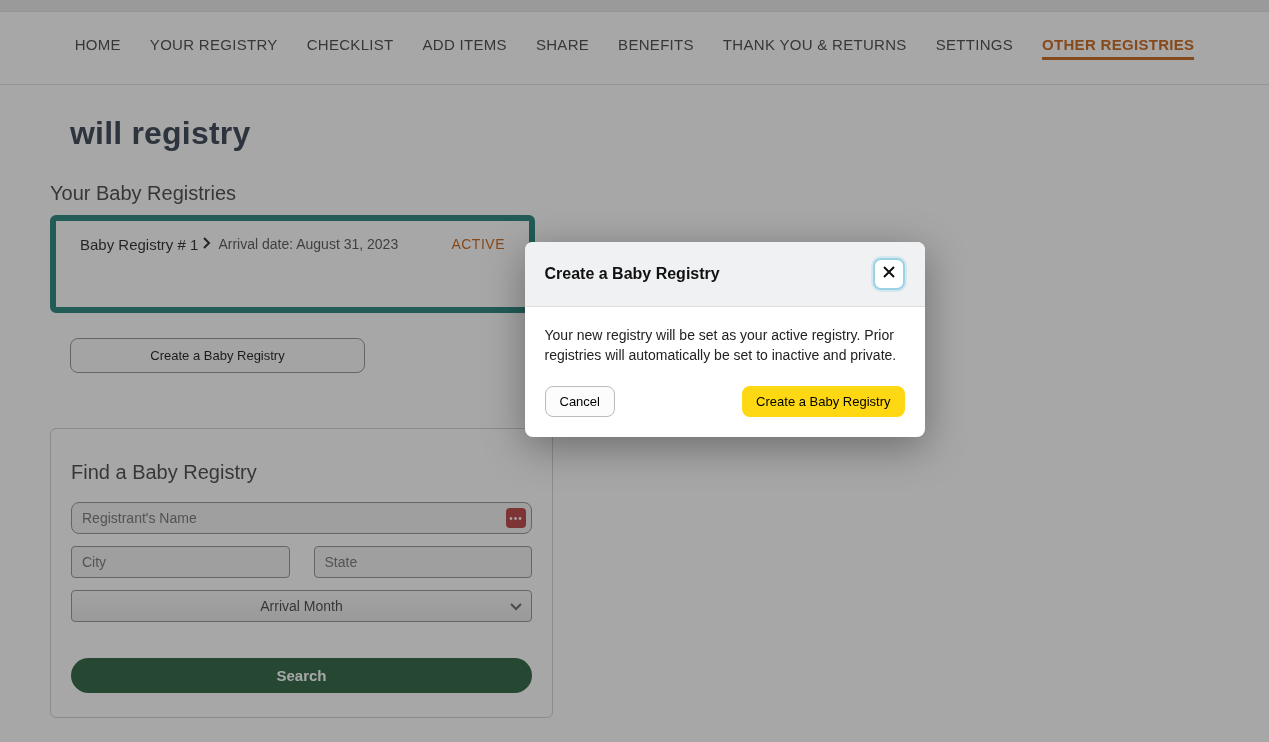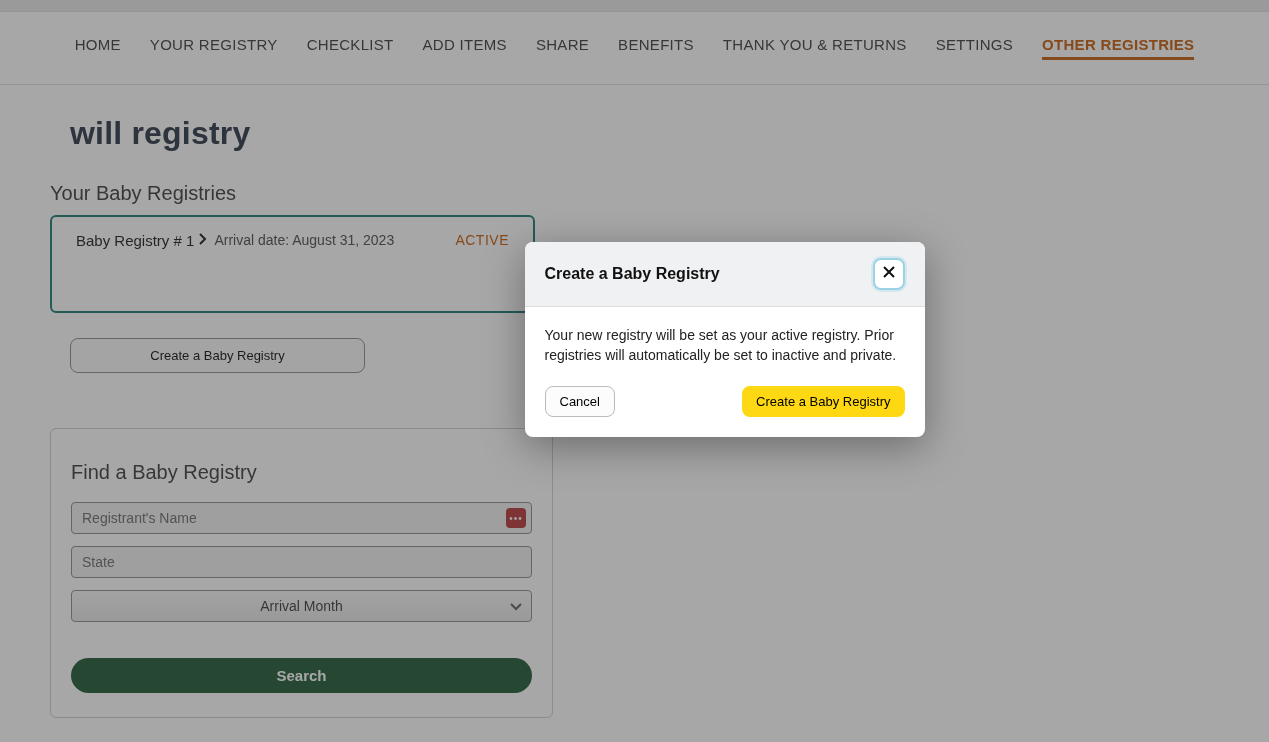--- a/index.html
+++ b/index.html
@@ -50,21 +50,21 @@
     color: #232f3e;
     margin: 10px 0 30px 20px;
     letter-spacing: 0.2px;
   }
   .section-title {
     font-size: 20px;
     color: #333;
     margin-bottom: 10px;
   }
   .registry-card {
-    border: 2px solid #0f766e;
+    border: 6px solid #0f766e;
     border-radius: 6px;
     padding: 14px 24px;
     width: 485px;
     height: 98px;
   }
   .registry-card-line {
     display: flex;
     align-items: center;
   }
   .registry-card-name {
@@ -143,20 +143,21 @@
     transform: translateY(-50%);
     pointer-events: none;
     color: #555;
   }
   .full-row {
     position: relative;
     margin-bottom: 12px;
   }
   .name-input {
     width: 100%;
+    border-radius: 8px;
   }
   .pw-icon {
     position: absolute;
     right: 6px;
     top: 50%;
     transform: translateY(-50%);
     width: 20px;
     height: 20px;
     border-radius: 4px;
     background: #b52e2e;
@@ -293,20 +294,21 @@
 
   <div class="find-card">
     <div class="find-title">Find a Baby Registry</div>
 
     <div class="full-row">
       <input class="text-input name-input" placeholder="Registrant's Name" style="">
       <span class="pw-icon">•••</span>
     </div>
 
     <div class="input-row">
+      <input class="text-input" style="flex: 1 1 0%;" placeholder="City">
       <input class="text-input" style="flex: 1 1 0%;" placeholder="State">
     </div>
 
     <div class="input-row">
       <div class="select-wrap">
         <button class="select">Arrival Month</button>
         <span class="select-caret">
           <svg width="12" height="8" viewBox="0 0 12 8">
               <path d="M1 1 L6 6 L11 1" stroke="#555" stroke-width="2" fill="none"></path>
             </svg>

